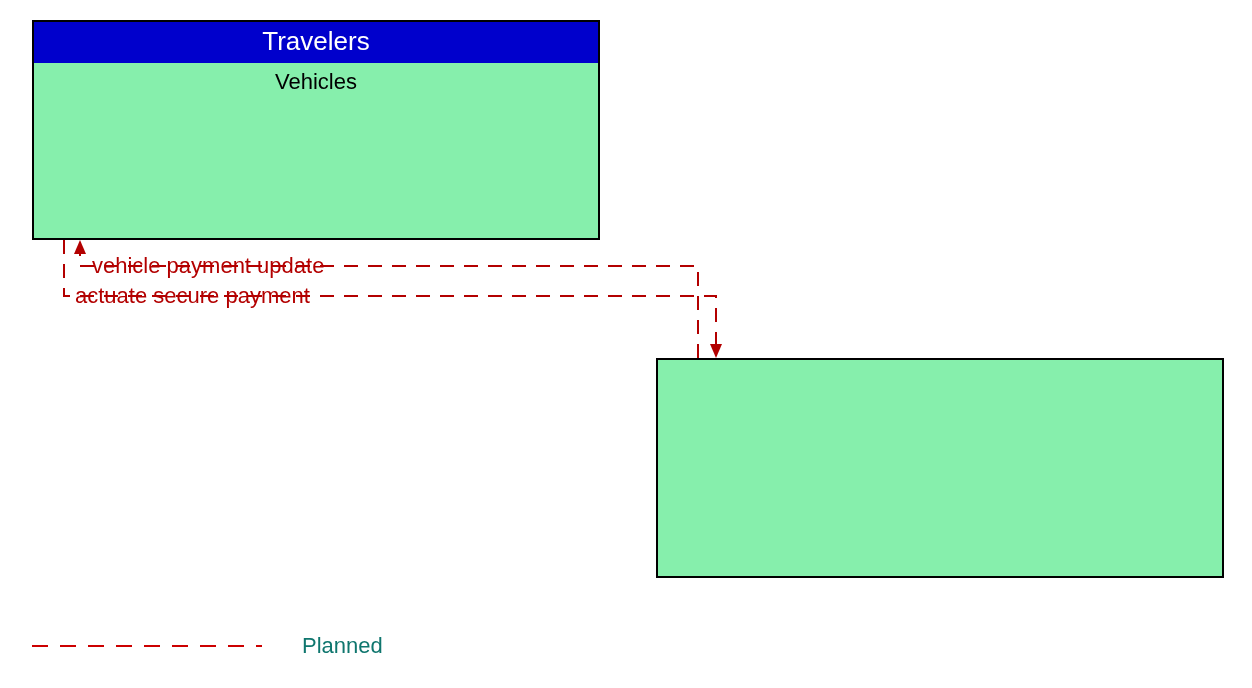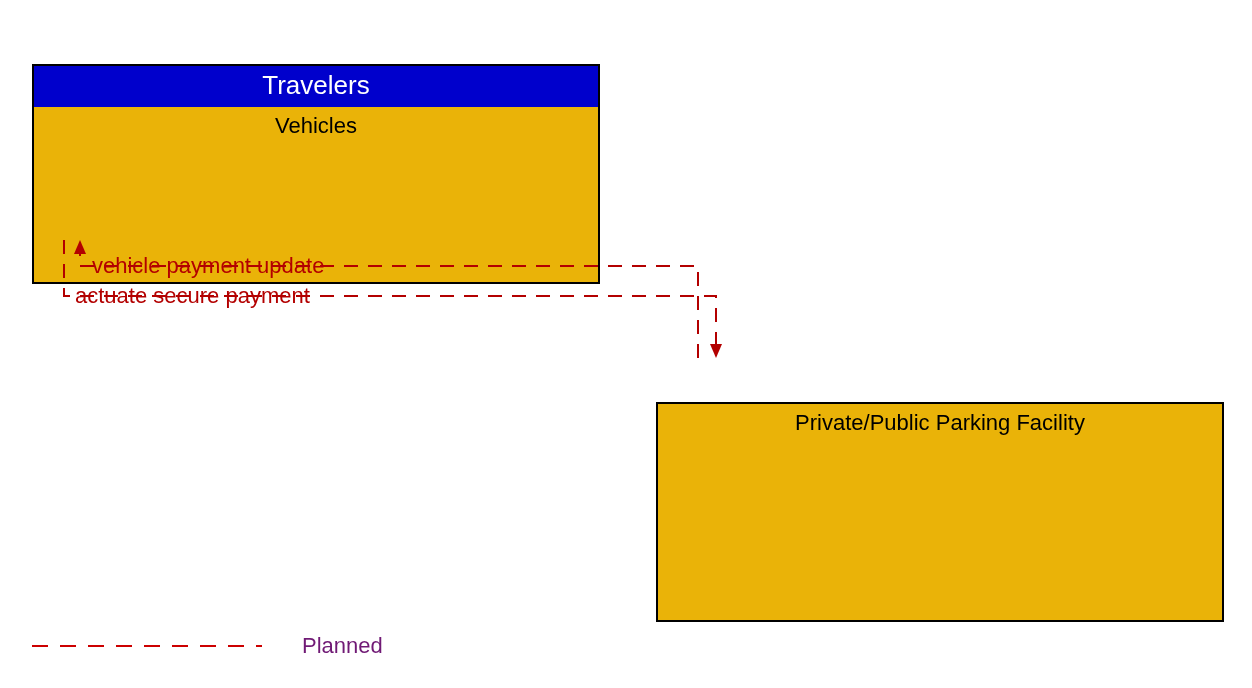--- a/index.html
+++ b/index.html
@@ -8,23 +8,22 @@
     width: 1252px;
     height: 688px;
     background: #ffffff;
     font-family: Arial, Helvetica, sans-serif;
     position: relative;
     overflow: hidden;
   }
   .box {
     position: absolute;
     border: 2px solid #000;
-    background: #eab308;
+    background: #86efac;
     box-sizing: border-box;
-    margin-top: 44px;
   }
   .box-header {
     background: #0000cc;
     color: #fff;
     text-align: center;
     font-size: 26px;
     padding: 4px 0 6px 0;
     font-weight: normal;
   }
   .box-body {
@@ -43,35 +42,34 @@
     pointer-events: none;
   }
   .flow-label {
     position: absolute;
     color: #b30000;
     font-size: 22px;
     white-space: nowrap;
   }
   .legend-label {
     position: absolute;
-    color: #701a75;
+    color: #0f766e;
     font-size: 22px;
   }
 </style>
 </head>
 <body>
 
 <div class="box" style="left:32px; top:20px; width:568px; height:220px;">
   <div class="box-header">Travelers</div>
   <div class="box-body">Vehicles</div>
 </div>
 
 <div class="box" style="left:656px; top:358px; width:568px; height:220px;">
   <div class="box-body">
-    <div>Private/Public Parking Facility</div>
   </div>
 </div>
 
 <div class="flow-label" style="left:92px; top:253px;">vehicle payment update</div>
 
 <div class="flow-label" style="left:75px; top:283px;">actuate secure payment</div>
 
 <div class="legend-label" style="left:302px; top:633px;">Planned</div>
 
 <svg class="svg-layer" viewBox="0 0 1252 688">

